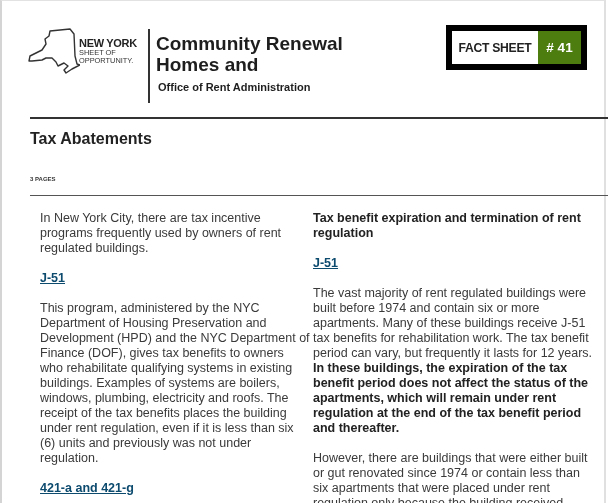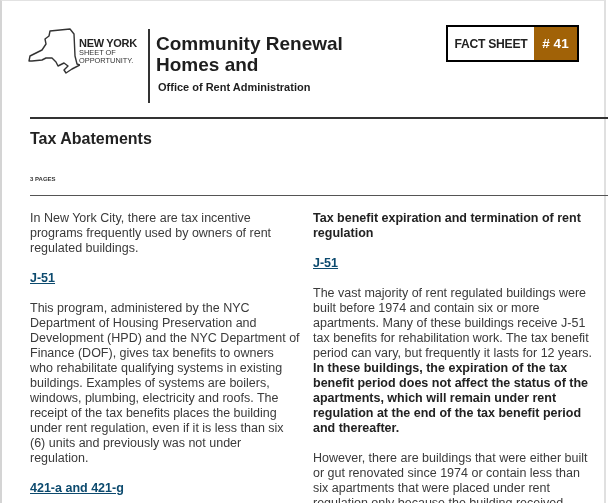--- a/index.html
+++ b/index.html
@@ -12,29 +12,29 @@
     border-left:2px solid #d4d4d4; border-top:1px solid #e2e2e2; border-right:2px solid #e0e0e0;
     box-sizing:border-box;
   }
   .logo { position:absolute; left:28px; top:28px; width:120px; height:60px; }
   .logo svg { position:absolute; left:0; top:0; }
   .ny-name { position:absolute; left:51px; top:9px; font-weight:bold; font-size:11px; color:#222; letter-spacing:-0.3px; }
   .ny-sub { position:absolute; left:51px; top:21px; font-size:7.4px; line-height:8px; color:#333; }
   .divider-v { position:absolute; left:148px; top:29px; width:1.5px; height:74px; background:#333; }
   .org-title { position:absolute; left:156px; top:33px; font-size:19px; font-weight:bold; color:#1e1e1e; line-height:21px; }
   .org-sub { position:absolute; left:158px; top:81px; font-size:11px; font-weight:bold; color:#1e1e1e; }
-  .badge { position:absolute; left:446px; top:25px; height:33px; display:flex; border:2px solid #000000;justify-content:center; }
+  .badge { position:absolute; left:446px; top:25px; height:33px; display:flex; border:6px solid #000000;justify-content:center; }
   .badge .lbl { width:86px; display:flex; align-items:center; justify-content:center; font-weight:bold; font-size:13.5px; color:#222; letter-spacing:-0.3px; transform:scaleX(0.9); }
-  .badge .num { width:43px; background:#a16207; color:#fff; display:flex; align-items:center; justify-content:center; font-weight:bold; font-size:13.5px; }
+  .badge .num { width:43px; background:#4d7c0f; color:#fff; display:flex; align-items:center; justify-content:center; font-weight:bold; font-size:13.5px; }
   .rule-top { position:absolute; left:30px; top:117px; width:578px; height:2px; background:#333; }
   .doc-title { position:absolute; left:30px; top:130px; font-size:16px; font-weight:bold; color:#222; }
   .pages { position:absolute; left:30px; top:176px; font-size:6px; font-weight:bold; color:#333; }
   .rule-mid { position:absolute; left:30px; top:195px; width:578px; height:1px; background:#555; }
   .col { position:absolute; font-size:12.5px; line-height:15px; color:#3a3a3a; }
-  .col-left { left:30px; top:211px; width:270px; }
+  .col-left { left:40px; top:211px; width:270px; }
   .col-right { left:313px; top:211px; width:282px; }
   .col p { margin:0; }
   .heading-u { font-weight:bold; text-decoration:underline; color:#0c4a6e; }
   .heading-b { font-weight:bold; color:#222; }
   b { color:#222; }
 </style>
 </head>
 <body>
 
 <div class="frame"></div>

